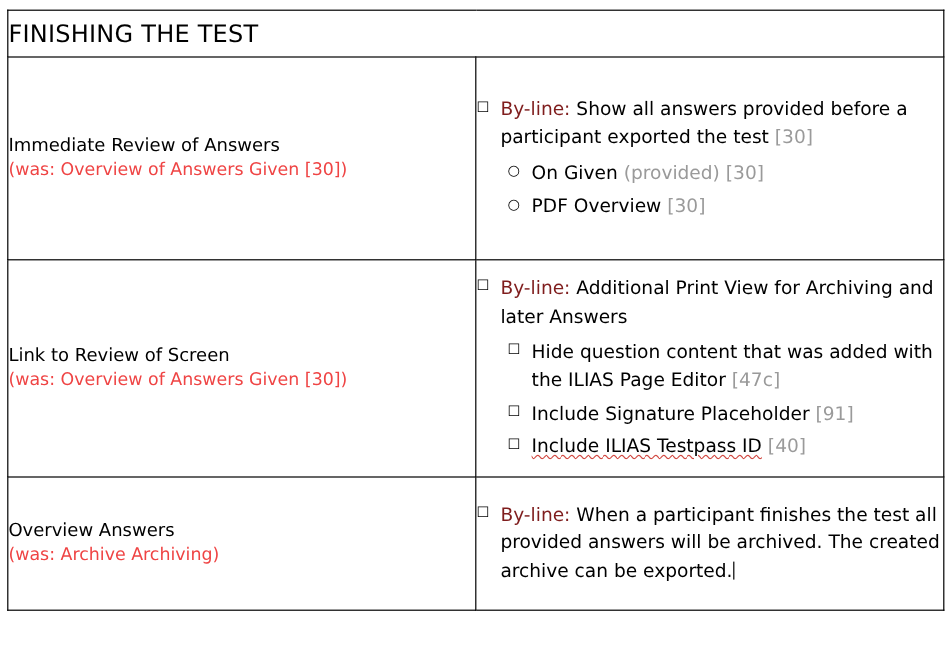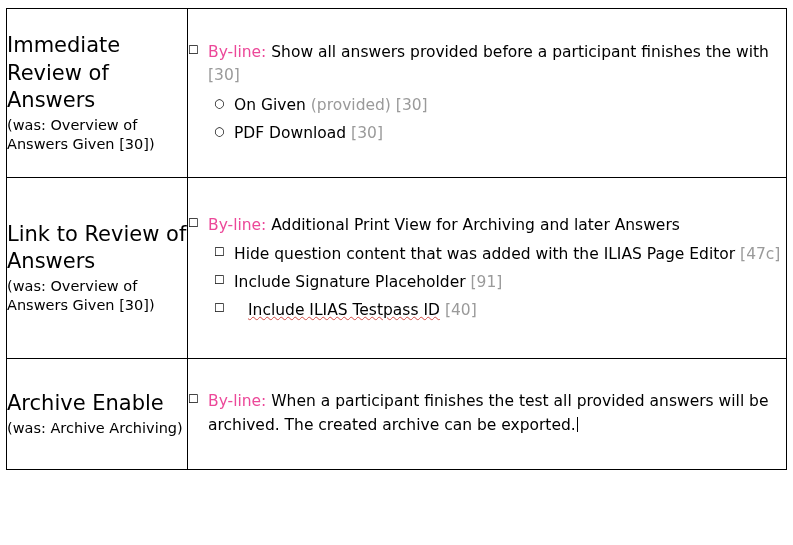--- a/index.html
+++ b/index.html
@@ -40,28 +40,28 @@
     letter-spacing: 0.2px;
     text-align: left;
     vertical-align: middle;
   }
   .label-cell {
     width: 180px;
     padding: 10px 8px 10px 10px;
     vertical-align: middle;
   }
   .label-main {
-    font-size: 21px;
+    font-size: 15px;
     line-height: 1.32;
     color: #000000;
   }
   .label-was {
     font-size: 14.5px;
     line-height: 1.32;
-    color: #000000;
+    color: #ef4444;
     margin-top: 1px;
   }
   .content-cell {
     padding: 8px 10px 8px 18px;
     vertical-align: middle;
   }
   .row1 .content-cell { height: 168px; }
   .row2 .content-cell { height: 180px; }
   .row3 .content-cell { height: 110px; }
 
@@ -80,91 +80,93 @@
     line-height: 1.55;
     color: #000000;
     text-align: left;
   }
   .marker.sq { font-size: 12px; }
   .marker.circ { font-size: 12px; }
 
   .btext { flex: 1 1 auto; }
 
   .byline {
-    color: #ec4899;
+    color: #7f1d1d;
   }
   .dim {
     color: #9a9a9a;
   }
   .indent-1 { margin-left: 26px; }
   .indent-2 { margin-left: 26px; }
 
   .sub-group { margin-top: 6px; }
   .sub-group .bullet-line + .bullet-line { margin-top: 4px; }
 
   .spell {
     text-decoration: underline;
     text-decoration-style: wavy;
     text-decoration-color: #d24a43;
     text-decoration-thickness: 1px;
-    margin-left: 14px;
   }
   .caret {
     display: inline-block;
     width: 1px;
     height: 15px;
     background: #000;
     vertical-align: -2px;
     margin-left: 1px;
   }
 </style>
 </head>
 <body>
 
 <div class="page">
   <table class="doc-table">
     <tbody>
+      <tr>
+        <td class="title-cell" colspan="2">FINISHING THE TEST</td>
+      </tr>
 
       <tr class="row1">
         <td class="label-cell">
           <div class="label-main">Immediate Review of Answers</div>
           <div class="label-was">(was: Overview of Answers Given [30])</div>
         </td>
         <td class="content-cell">
           <div class="bullet-line">
             <span class="marker sq">☐</span>
             <span class="btext">
               <span class="byline">By-line:</span>
-              <span>Show all answers provided before a participant finishes the with</span>
+              <span>Show all answers provided before a participant exported the test</span>
               <span class="dim">[30]</span>
             </span>
           </div>
           <div class="sub-group indent-1">
             <div class="bullet-line">
               <span class="marker circ">○</span>
               <span class="btext">
                 <span>On Given</span>
                 <span class="dim">(provided)</span>
                 <span class="dim">[30]</span>
               </span>
             </div>
             <div class="bullet-line">
               <span class="marker circ">○</span>
               <span class="btext">
-                <span>PDF Download</span>
+                <span>PDF Overview</span>
                 <span class="dim">[30]</span>
               </span>
             </div>
           </div>
         </td>
       </tr>
 
       <tr class="row2">
         <td class="label-cell">
-          <div class="label-main">Link to Review of Answers</div>
+          <div class="label-main">Link to Review of Screen</div>
           <div class="label-was">(was: Overview of Answers Given [30])</div>
         </td>
         <td class="content-cell">
           <div class="bullet-line">
             <span class="marker sq">☐</span>
             <span class="btext">
               <span class="byline">By-line:</span>
               <span>Additional Print View for Archiving and later Answers</span>
             </span>
           </div>
@@ -189,21 +191,21 @@
                 <span class="spell">Include ILIAS Testpass ID</span>
                 <span class="dim">[40]</span>
               </span>
             </div>
           </div>
         </td>
       </tr>
 
       <tr class="row3">
         <td class="label-cell">
-          <div class="label-main">Archive Enable</div>
+          <div class="label-main">Overview Answers</div>
           <div class="label-was">(was: Archive Archiving)</div>
         </td>
         <td class="content-cell">
           <div class="bullet-line">
             <span class="marker sq">☐</span>
             <span class="btext">
               <span class="byline">By-line:</span>
               <span>When a participant finishes the test all provided answers will be archived. The created archive can be exported.</span><span class="caret"></span>
             </span>
           </div>

